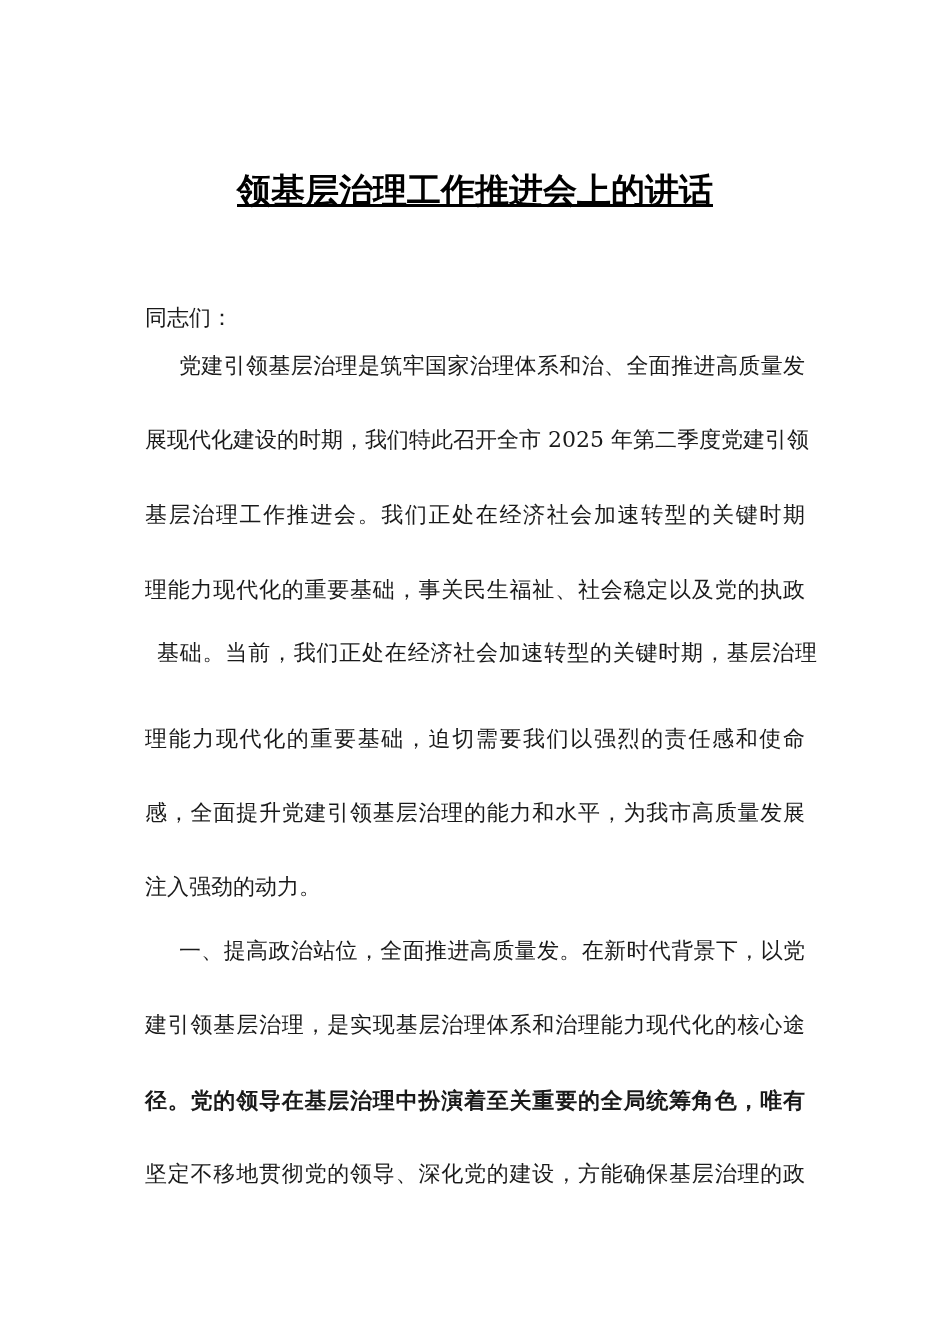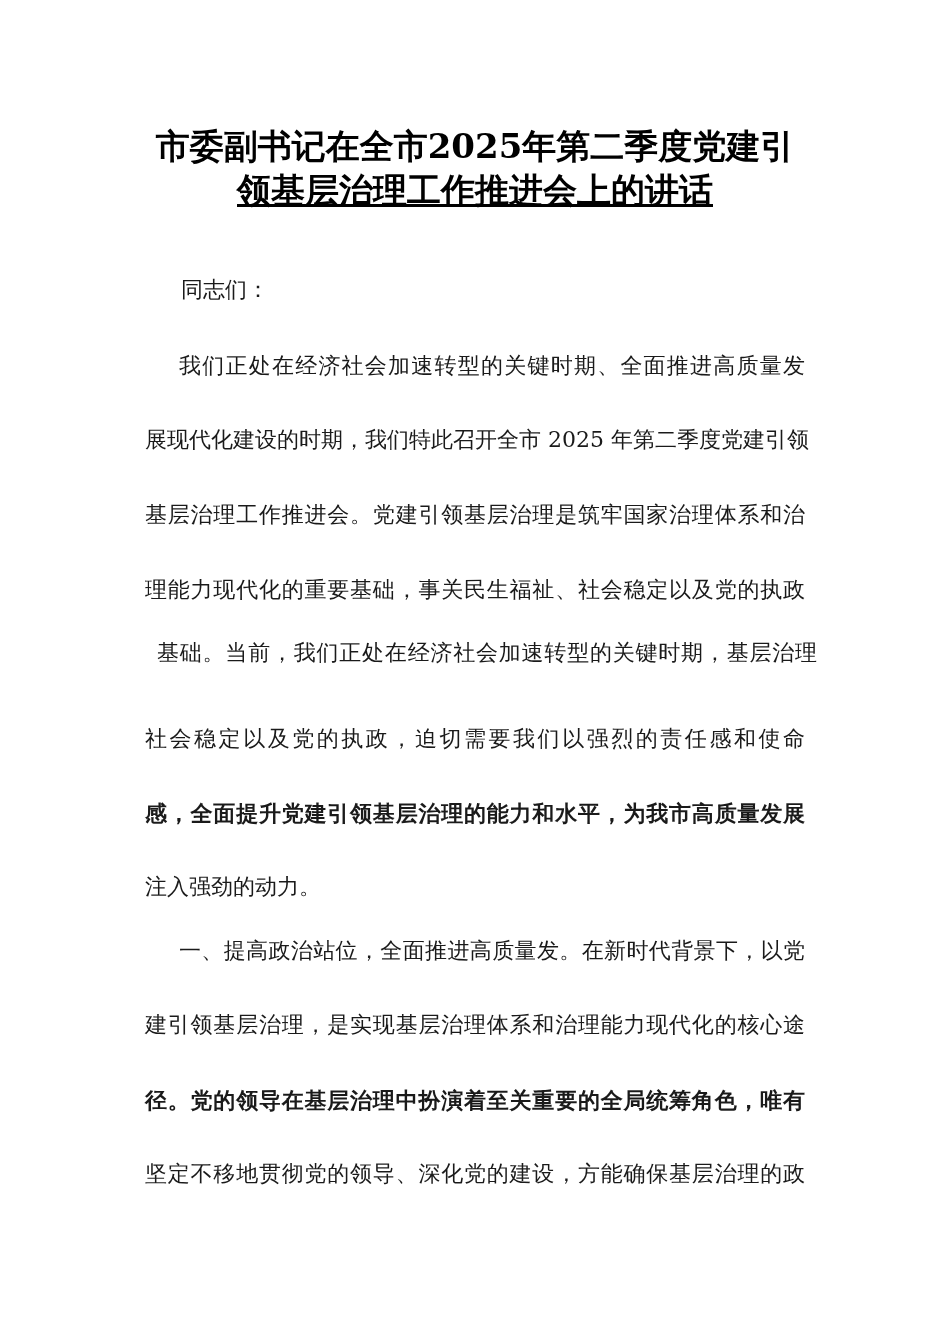--- a/index.html
+++ b/index.html
@@ -54,33 +54,32 @@
     .line.indent {
       left: 179px;
       width: 626px;
     }
   </style>
 </head>
 <body>
 
 <div class="page">
 
-  <div class="title title-line-1">市委副书记在全市2025年第二季度党建引</div>
   <div class="title title-line-2">领基层治理工作推进会上的讲话</div>
 
-  <div class="line salutation" style="top:275px;margin-left:36px;">同志们：</div>
+  <div class="line salutation" style="top:303px;">同志们：</div>
 
   <div>
-    <div class="line indent" style="top:351px;">我们正处在经济社会加速转型的关键时期、全面推进高质量发</div>
+    <div class="line indent" style="top:351px;">党建引领基层治理是筑牢国家治理体系和治、全面推进高质量发</div>
     <div class="line" style="top:425px;">展现代化建设的时期，我们特此召开全市 2025 年第二季度党建引领</div>
-    <div class="line" style="top:500px;">基层治理工作推进会。党建引领基层治理是筑牢国家治理体系和治</div>
+    <div class="line" style="top:500px;">基层治理工作推进会。我们正处在经济社会加速转型的关键时期</div>
     <div class="line" style="top:575px;">理能力现代化的重要基础，事关民生福祉、社会稳定以及党的执政</div>
     <div class="line" style="top:638px;margin-left:12px;">基础。当前，我们正处在经济社会加速转型的关键时期，基层治理</div>
-    <div class="line" style="top:724px;">社会稳定以及党的执政，迫切需要我们以强烈的责任感和使命</div>
-    <div class="line" style="top:798px;font-weight:bold;">感，全面提升党建引领基层治理的能力和水平，为我市高质量发展</div>
+    <div class="line" style="top:724px;">理能力现代化的重要基础，迫切需要我们以强烈的责任感和使命</div>
+    <div class="line" style="top:798px;">感，全面提升党建引领基层治理的能力和水平，为我市高质量发展</div>
     <div class="line last" style="top:872px;">注入强劲的动力。</div>
   </div>
 
   <div>
     <div class="line indent" style="top:936px;">一、提高政治站位，全面推进高质量发。在新时代背景下，以党</div>
     <div class="line" style="top:1010px;">建引领基层治理，是实现基层治理体系和治理能力现代化的核心途</div>
     <div class="line" style="top:1085px;font-weight:bold;">径。党的领导在基层治理中扮演着至关重要的全局统筹角色，唯有</div>
     <div class="line" style="top:1159px;">坚定不移地贯彻党的领导、深化党的建设，方能确保基层治理的政</div>
   </div>
 

